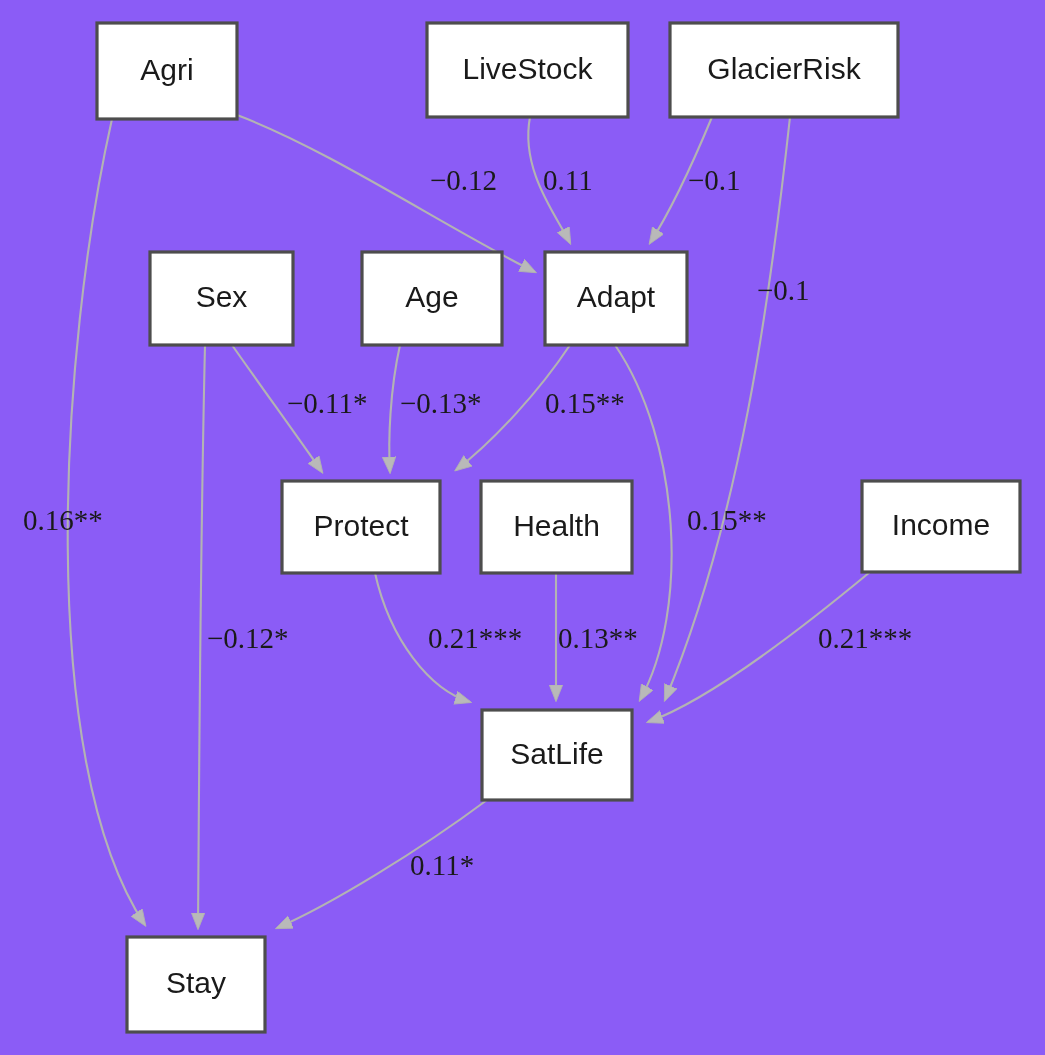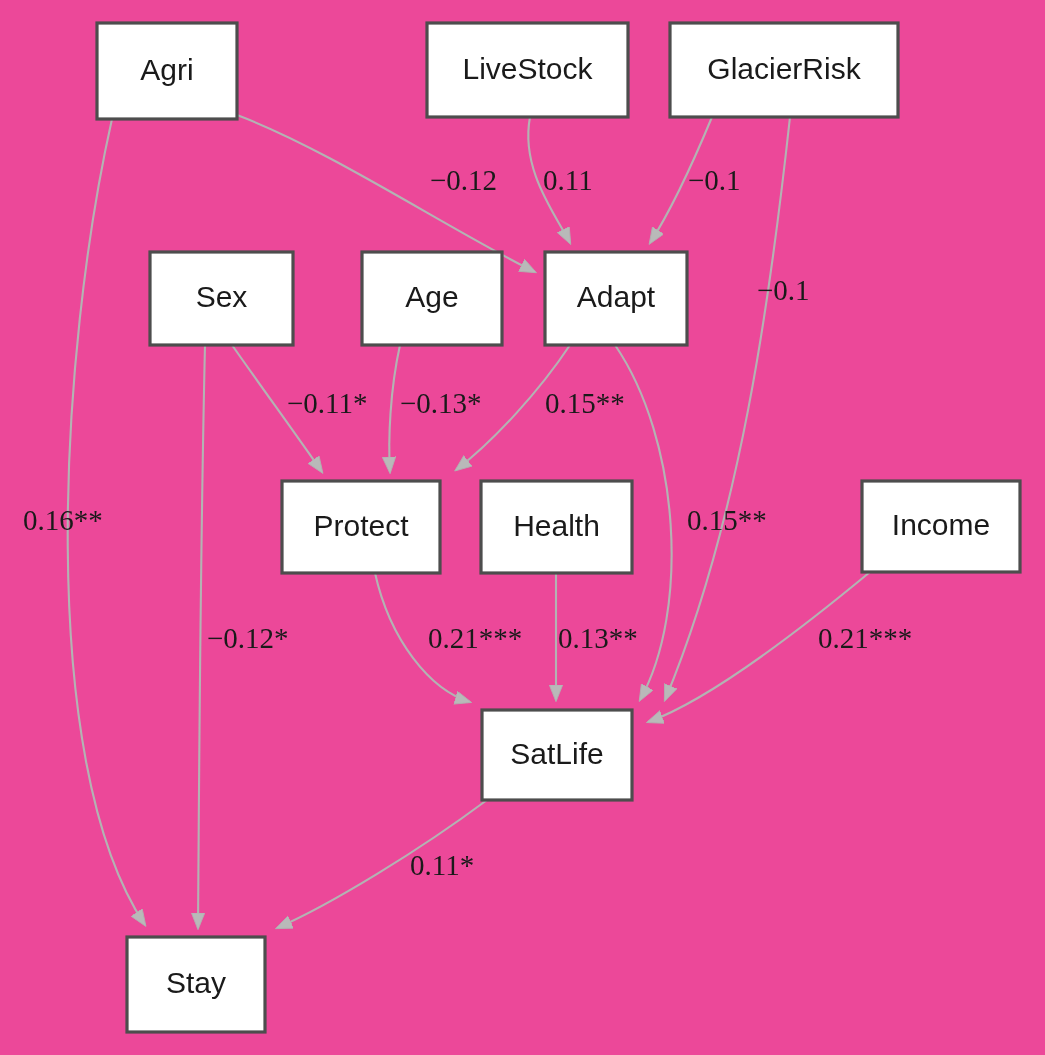--- a/index.html
+++ b/index.html
@@ -7,21 +7,21 @@
     padding: 0;
     background: #ffffff;
   }
   body {
     font-family: "Liberation Sans", sans-serif;
   }
   #diagram-root {
     position: relative;
     width: 1045px;
     height: 1055px;
-    background: #ec4899;
+    background: #8b5cf6;
     overflow: hidden;
   }
   svg#path-diagram {
     position: absolute;
     top: 0;
     left: 0;
     width: 1045px;
     height: 1055px;
     display: block;
   }

